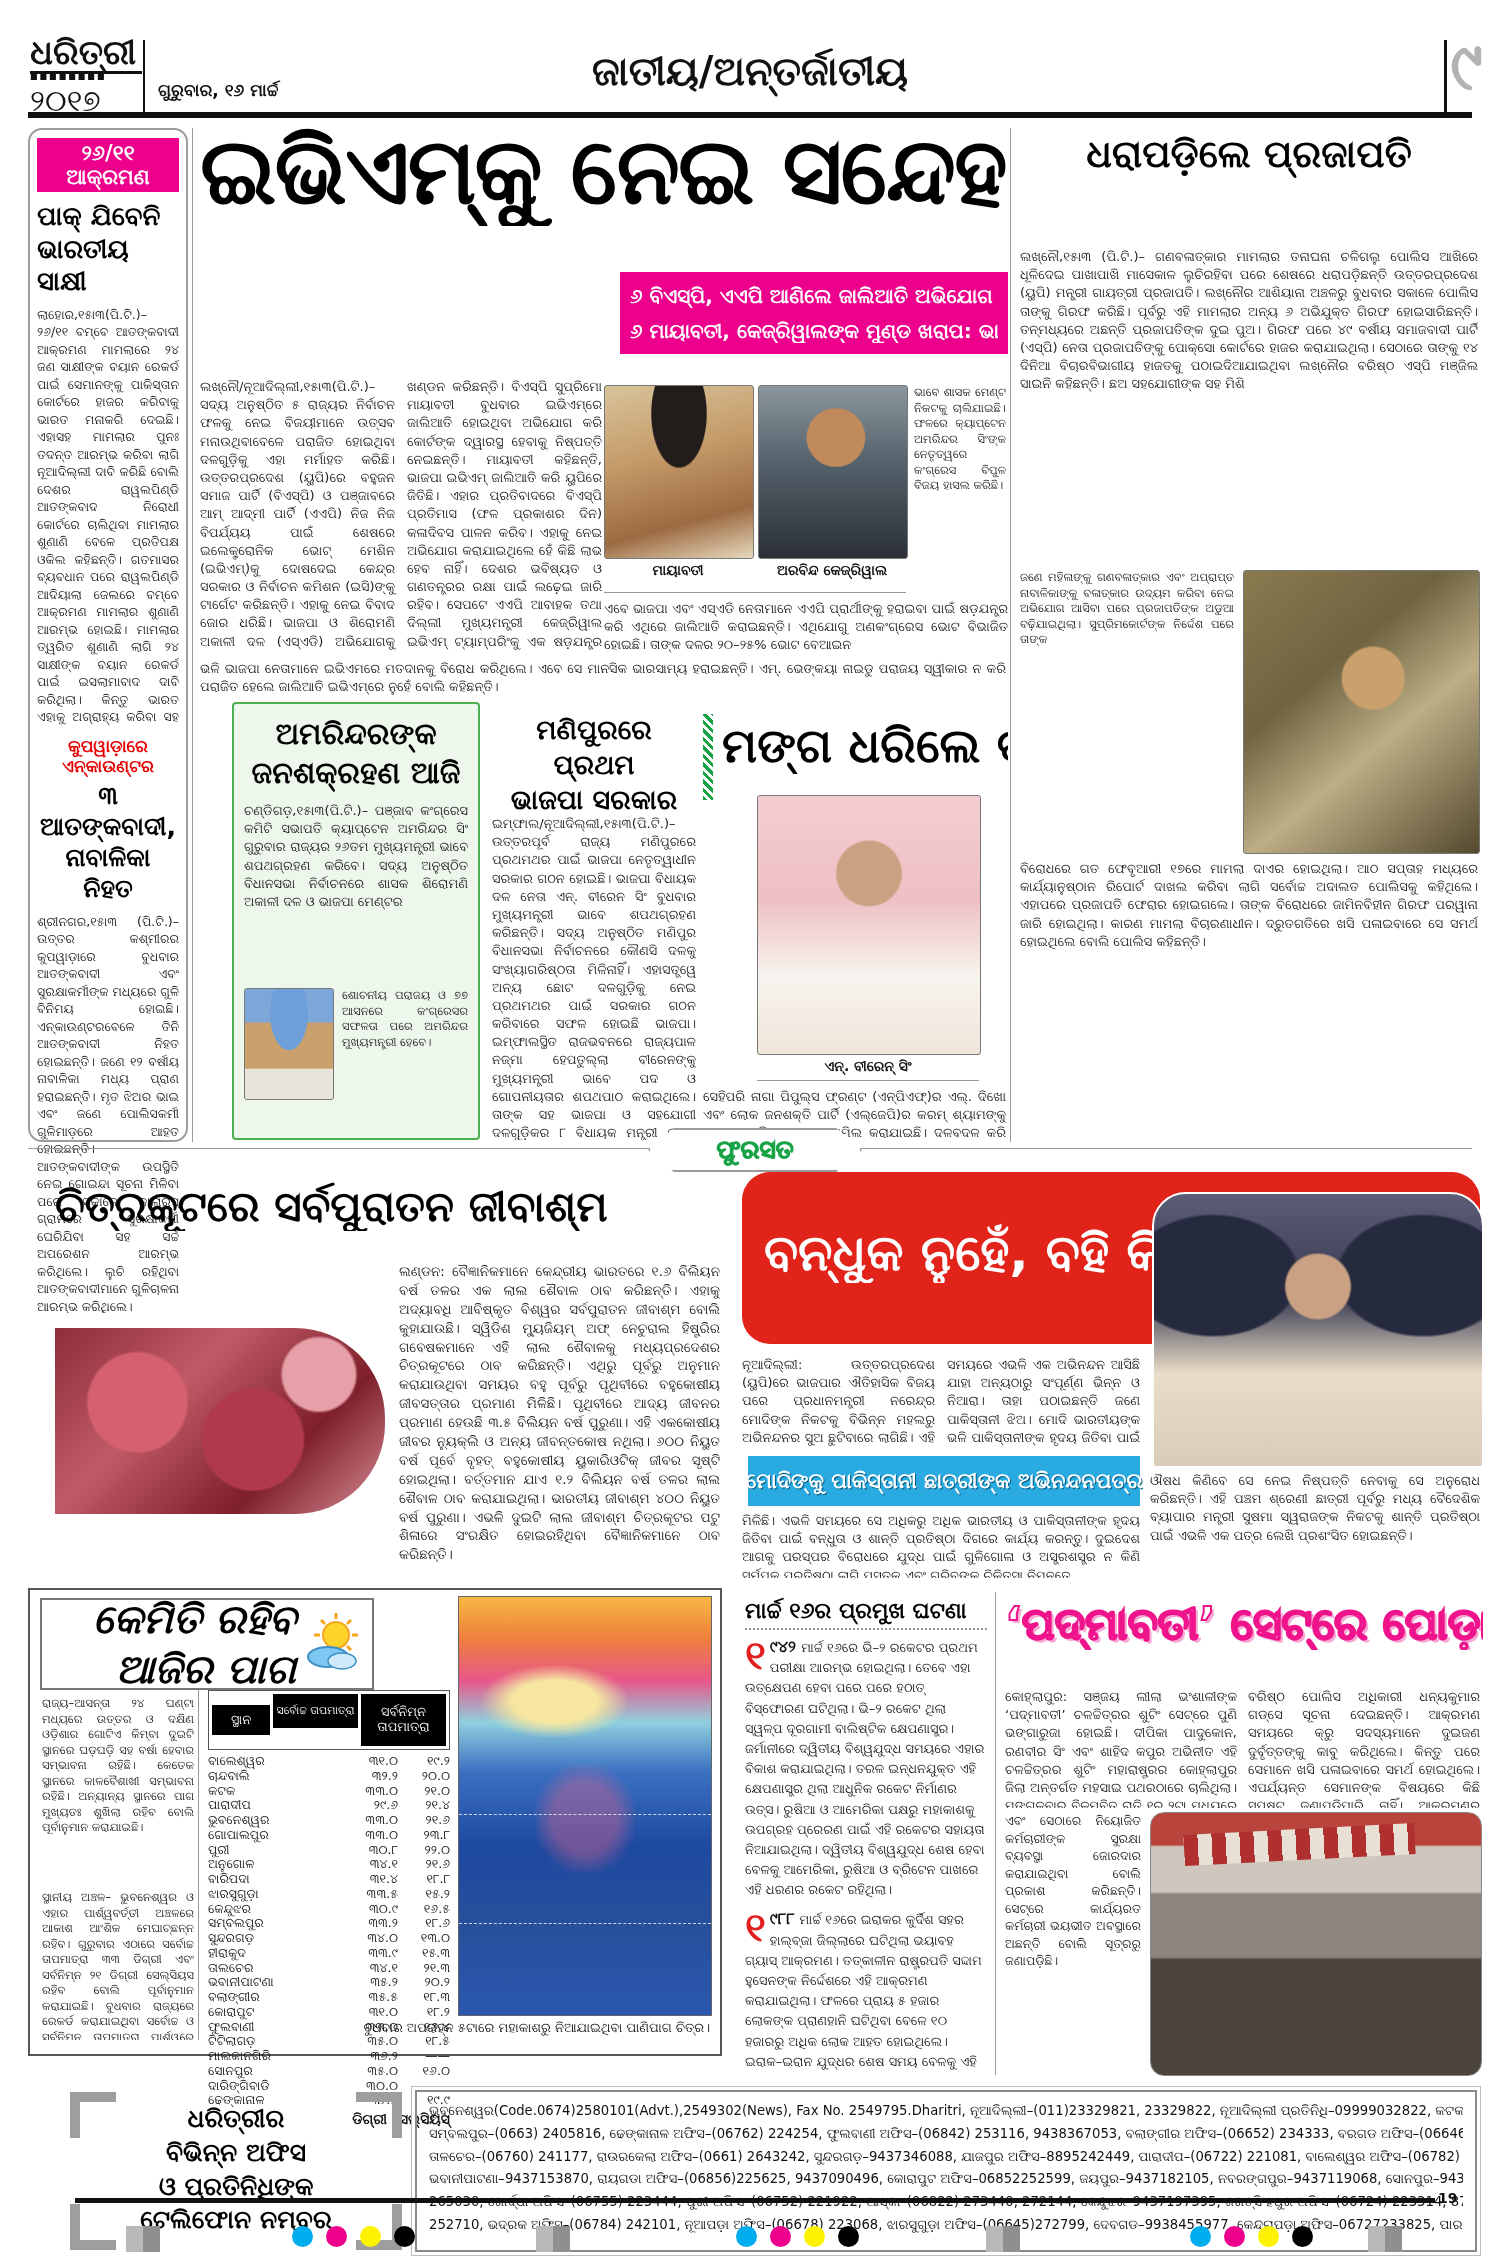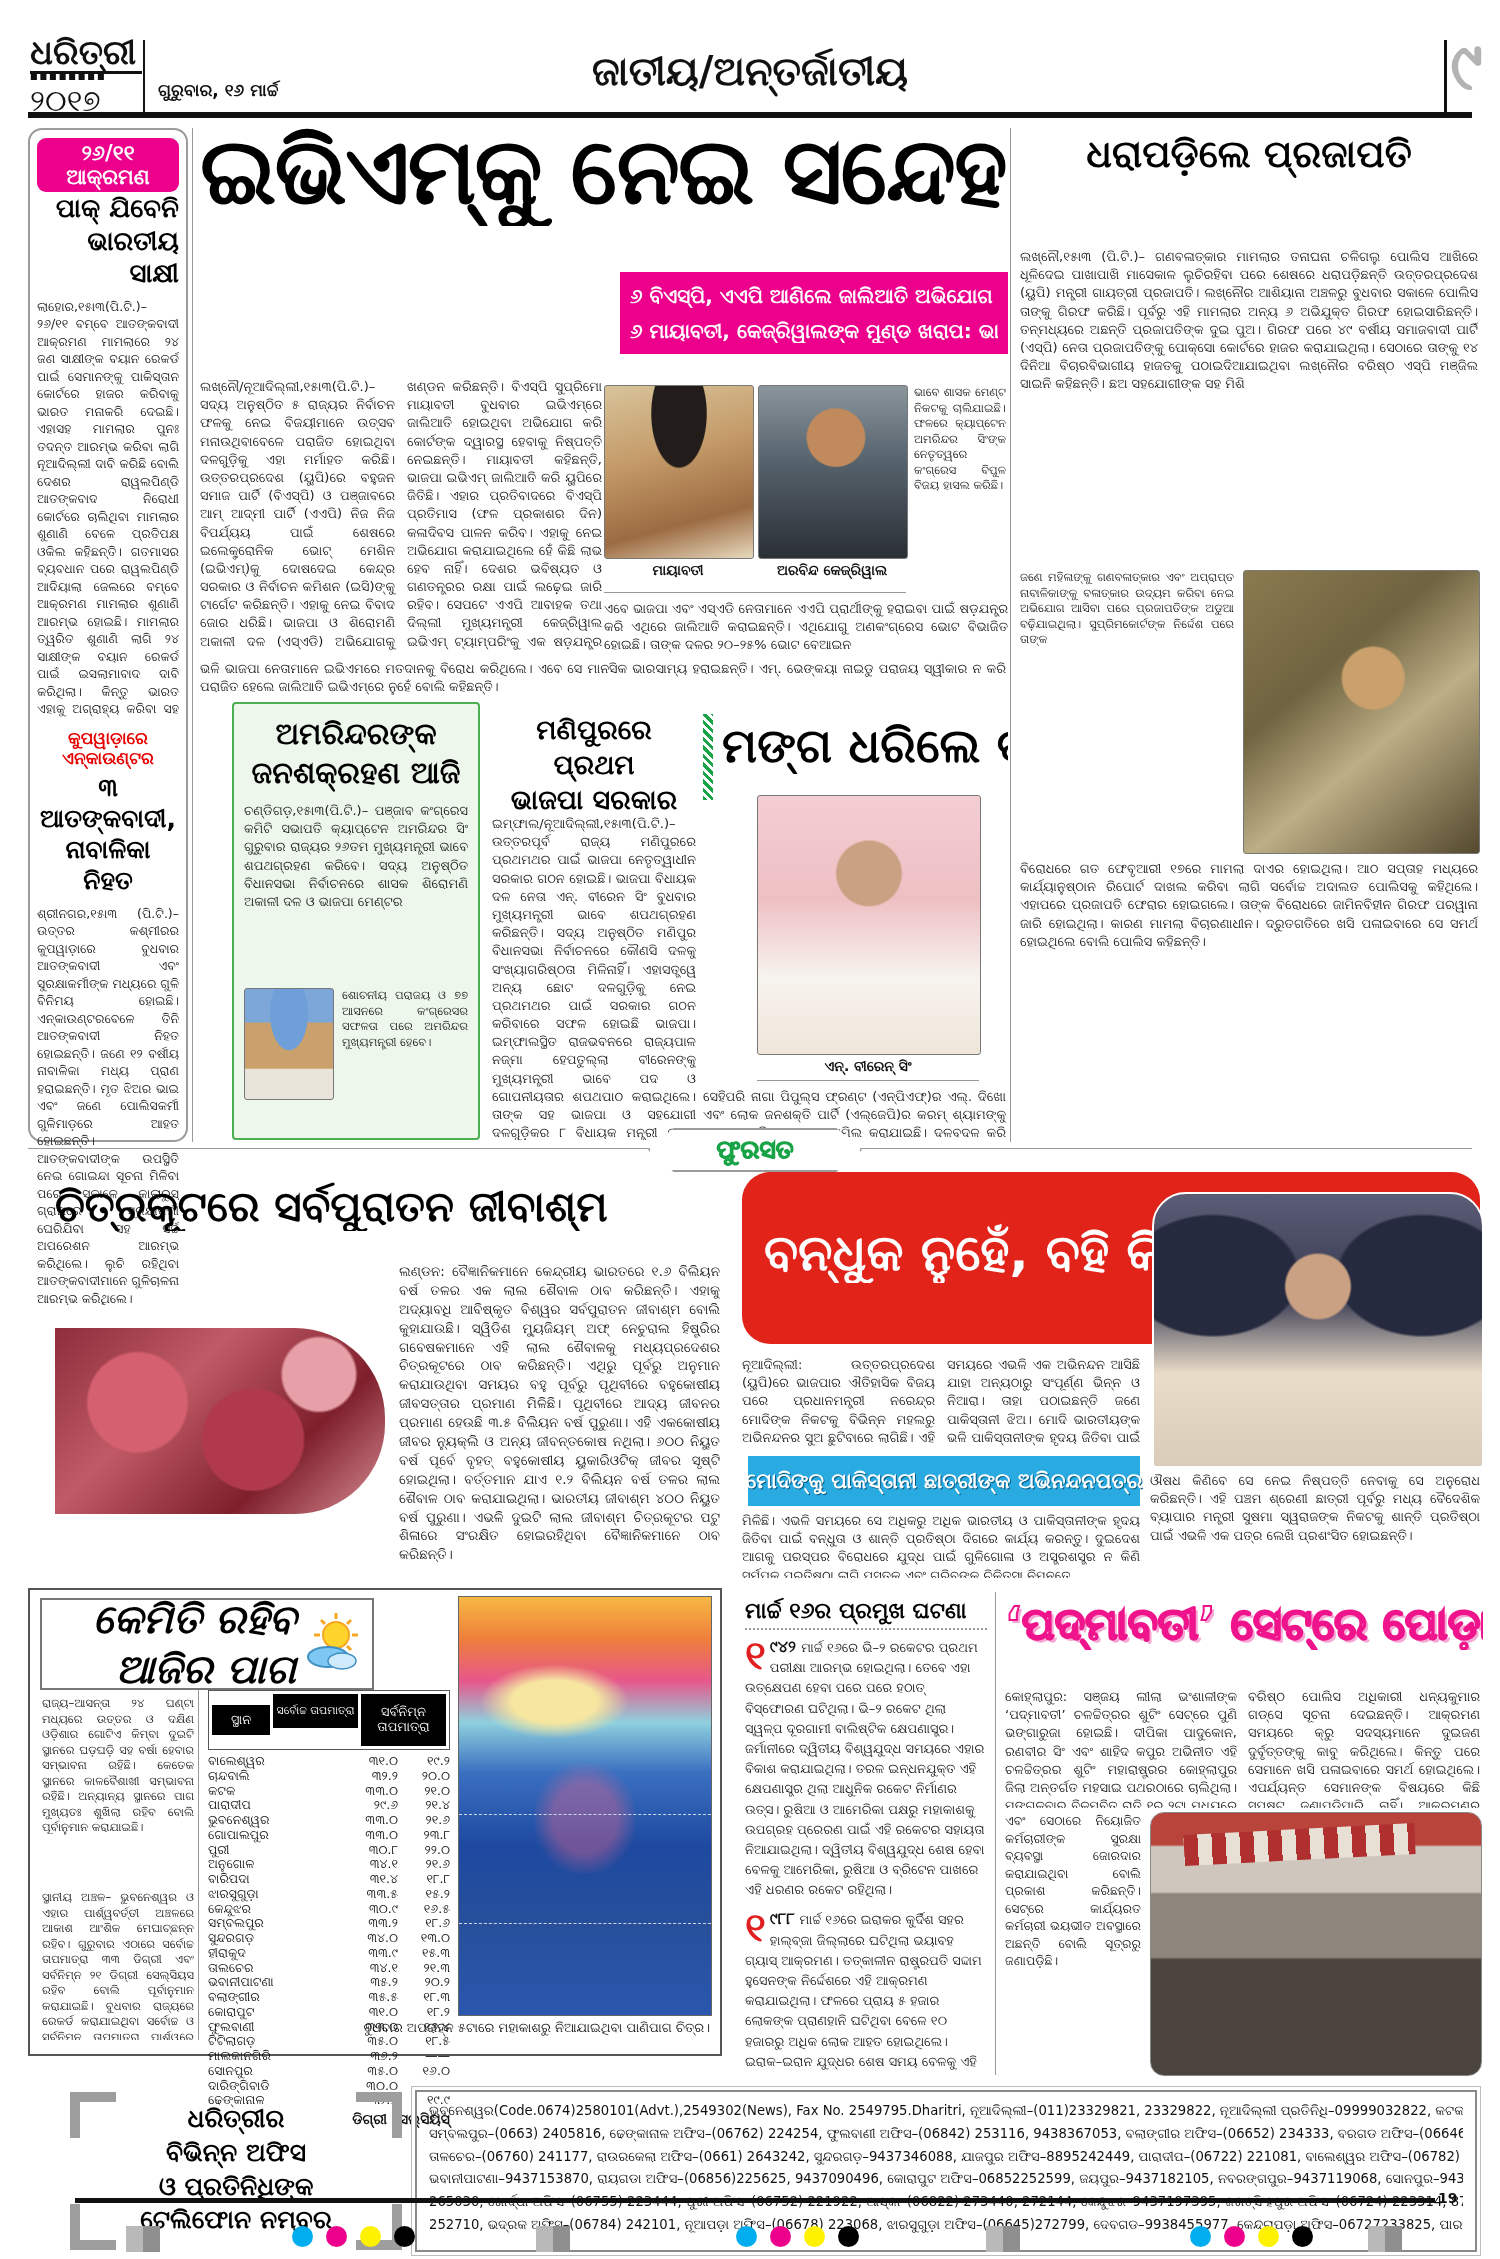--- a/index.html
+++ b/index.html
@@ -34,22 +34,22 @@
     <div style="font-size:30px;font-weight:normal;margin-top:4px;">୨୦୧୭</div>
   </div>
   <div class="abs vrule" style="left:143px;top:40px;height:72px;width:2px;background:#111;"></div>
   <div class="abs" style="left:158px;top:80px;font-size:17px;font-weight:bold;">ଗୁରୁବାର, ୧୬ ମାର୍ଚ୍ଚ</div>
   <div class="abs" style="left:0;top:48px;width:1500px;text-align:center;font-size:40px;font-weight:bold;">ଜାତୀୟ/ଅନ୍ତର୍ଜାତୀୟ</div>
   <div class="abs vrule" style="left:1444px;top:40px;height:72px;width:3px;background:#111;"></div>
   <div class="abs" style="left:1450px;top:28px;font-size:66px;font-weight:bold;color:#b3b3b3;">୯</div>
   <div class="abs" style="left:28px;top:112px;width:1444px;height:6px;background:#111;"></div>
 
   <div class="abs" style="left:28px;top:128px;width:160px;height:1014px;border:2px solid #9b9b9b;border-radius:14px;padding:8px 7px;box-sizing:border-box;">
-    <div style="background:#ec008c;color:#fff;font-size:21px;font-weight:bold;text-align:center;padding:3px 2px;border-radius:9px;">୨୬/୧୧ ଆକ୍ରମଣ</div>
-    <div class="headline" style="font-size:26px;text-align:right;line-height:1.25;">ପାକ୍ ଯିବେନି ଭାରତୀୟ ସାକ୍ଷୀ</div>
+    <div style="background:#ec008c;color:#fff;font-size:21px;font-weight:bold;text-align:center;padding:3px 2px;">୨୬/୧୧ ଆକ୍ରମଣ</div>
+    <div class="headline" style="font-size:26px;text-align:left;line-height:1.25;margin-top:8px;">ପାକ୍ ଯିବେନି ଭାରତୀୟ ସାକ୍ଷୀ</div>
     <div class="body-txt" style="margin-top:8px;height:420px;font-size:12.5px;">ଲାହୋର,୧୫ା୩(ପି.ଟି.)– ୨୬/୧୧ ବମ୍ବେ ଆତଙ୍କବାଦୀ ଆକ୍ରମଣ ମାମଲାରେ ୨୪ ଜଣ ସାକ୍ଷୀଙ୍କ ବୟାନ ରେକର୍ଡ ପାଇଁ ସେମାନଙ୍କୁ ପାକିସ୍ତାନ କୋର୍ଟରେ ହାଜର କରିବାକୁ ଭାରତ ମନାକରି ଦେଇଛି। ଏହାସହ ମାମଲାର ପୁନଃ ତଦନ୍ତ ଆରମ୍ଭ କରିବା ଲାଗି ନୂଆଦିଲ୍ଲୀ ଦାବି କରିଛି ବୋଲି ଦେଶର ରାୱଲପିଣ୍ଡି ଆତଙ୍କବାଦ ନିରୋଧୀ କୋର୍ଟରେ ଚାଲିଥିବା ମାମଲାର ଶୁଣାଣି ବେଳେ ପ୍ରତିପକ୍ଷ ଓକିଲ କହିଛନ୍ତି। ଗତମାସର ବ୍ୟବଧାନ ପରେ ରାୱଲପିଣ୍ଡି ଆଦିୟାଲା ଜେଲରେ ବମ୍ବେ ଆକ୍ରମଣ ମାମଲାର ଶୁଣାଣି ଆରମ୍ଭ ହୋଇଛି। ମାମଲାର ତ୍ୱରିତ ଶୁଣାଣି ଲାଗି ୨୪ ସାକ୍ଷୀଙ୍କ ବୟାନ ରେକର୍ଡ ପାଇଁ ଇସଲାମାବାଦ ଦାବି କରିଥିଲା। କିନ୍ତୁ ଭାରତ ଏହାକୁ ଅଗ୍ରାହ୍ୟ କରିବା ସହ ଜମାତ୍-ଉଦ୍-ଦାୱା ମୁଖ୍ୟ ହାଫିଜ୍ ସଇଦ ଏବଂ ଲସ୍କର-ଇ-ତୋଇବା ଅପରେଶନ୍ କମାଣ୍ଡର ଜାକିଉର ରହମନ ଲାଖ୍ୱିଙ୍କ ବିରୋଧରେ କେତେକ ପ୍ରମାଣ ଦେଇ ଭାରତ ମାମଲାର ନୂଆକରି ତଦନ୍ତ ଆରମ୍ଭ କରିବ ଲାଗି ଦାବି କରିଥିଲା।</div>
     <div style="color:#e60000;font-size:17px;font-weight:bold;text-align:center;margin-top:10px;">କୁପୱାଡ଼ାରେ ଏନ୍‌କାଉଣ୍ଟର</div>
     <div class="headline" style="font-size:25px;text-align:center;line-height:1.25;margin-top:4px;">୩ ଆତଙ୍କବାଦୀ, ନାବାଳିକା ନିହତ</div>
     <div class="body-txt" style="margin-top:8px;height:400px;font-size:12.5px;">ଶ୍ରୀନଗର,୧୫ା୩ (ପି.ଟି.)– ଉତ୍ତର କଶ୍ମୀରର କୁପୱାଡ଼ାରେ ବୁଧବାର ଆତଙ୍କବାଦୀ ଏବଂ ସୁରକ୍ଷାକର୍ମୀଙ୍କ ମଧ୍ୟରେ ଗୁଳି ବିନିମୟ ହୋଇଛି। ଏନ୍‌କାଉଣ୍ଟରବେଳେ ତିନି ଆତଙ୍କବାଦୀ ନିହତ ହୋଇଛନ୍ତି। ଜଣେ ୧୨ ବର୍ଷୀୟ ନାବାଳିକା ମଧ୍ୟ ପ୍ରାଣ ହରାଇଛନ୍ତି। ମୃତ ଝିଅର ଭାଇ ଏବଂ ଜଣେ ପୋଲିସକର୍ମୀ ଗୁଳିମାଡ଼ରେ ଆହତ ହୋଇଛନ୍ତି। ଆତଙ୍କବାଦୀଙ୍କ ଉପସ୍ଥିତି ନେଇ ଗୋଇନ୍ଦା ସୂଚନା ମିଳିବା ପରେ ସକାଳେ କାଲାରୁସ୍ ଗ୍ରାମରେ ସୁରକ୍ଷାକର୍ମୀ ଘେରିଯିବା ସହ ସର୍ଚ୍ଚ ଅପରେଶନ ଆରମ୍ଭ କରିଥିଲେ। ଲୁଚି ରହିଥିବା ଆତଙ୍କବାଦୀମାନେ ଗୁଳିଚାଳନା ଆରମ୍ଭ କରିଥିଲେ।</div>
   </div>
   <div class="abs vrule" style="left:192px;top:128px;height:1014px;"></div>
 
   <div class="abs headline" style="left:200px;top:118px;width:808px;font-size:92px;letter-spacing:-2px;white-space:nowrap;overflow:hidden;">ଇଭିଏମ୍‌କୁ ନେଇ ସନ୍ଦେହ</div>
 
   <div class="abs" style="left:620px;top:272px;width:388px;height:82px;background:#ec008c;color:#fff;padding:6px 10px;box-sizing:border-box;display:flex;flex-direction:column;justify-content:space-around;">

